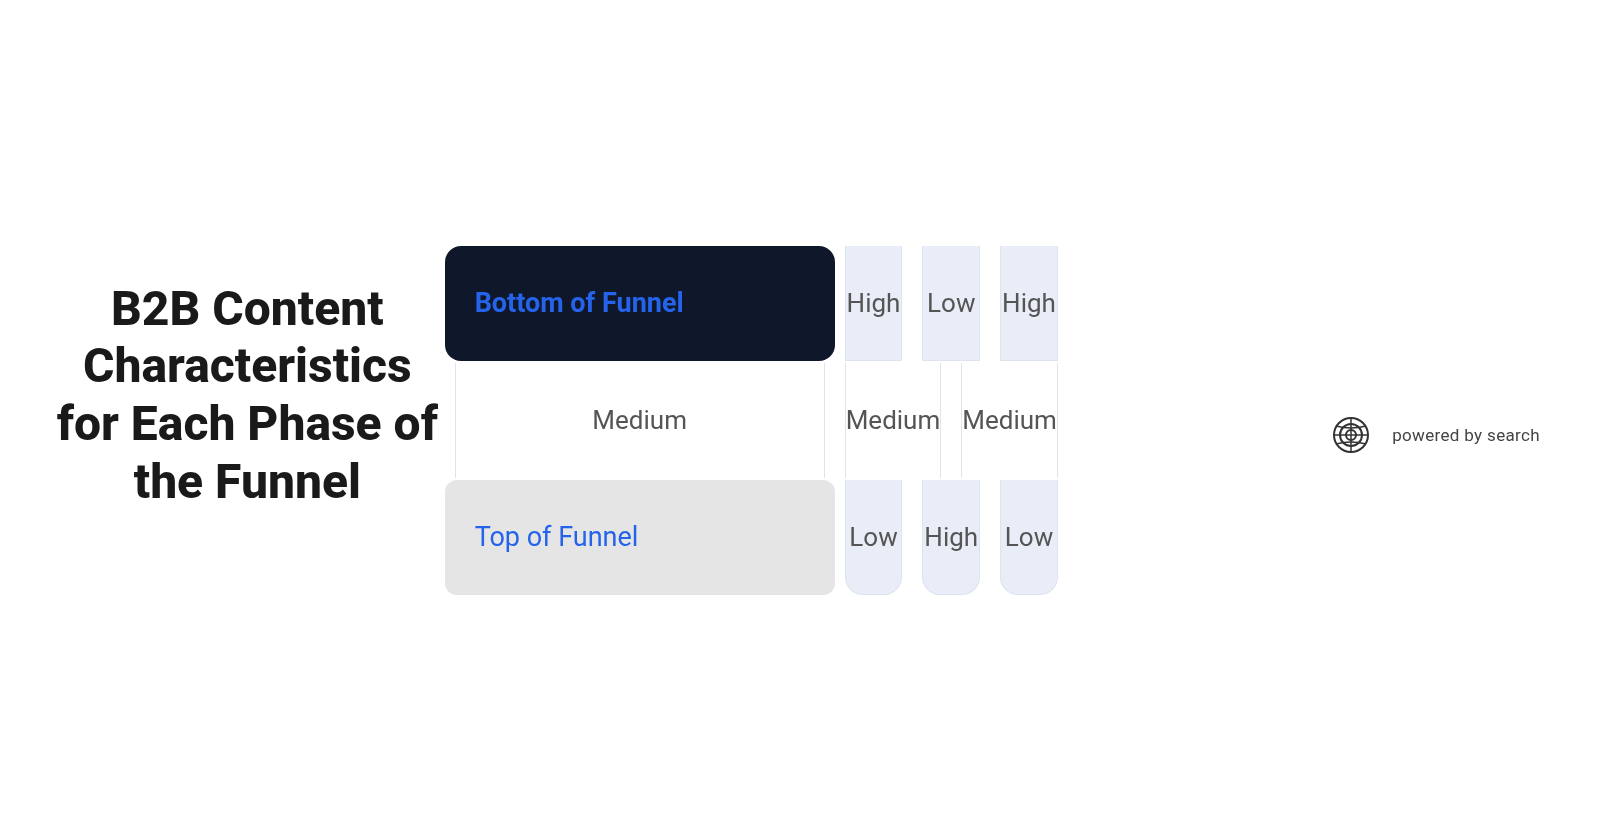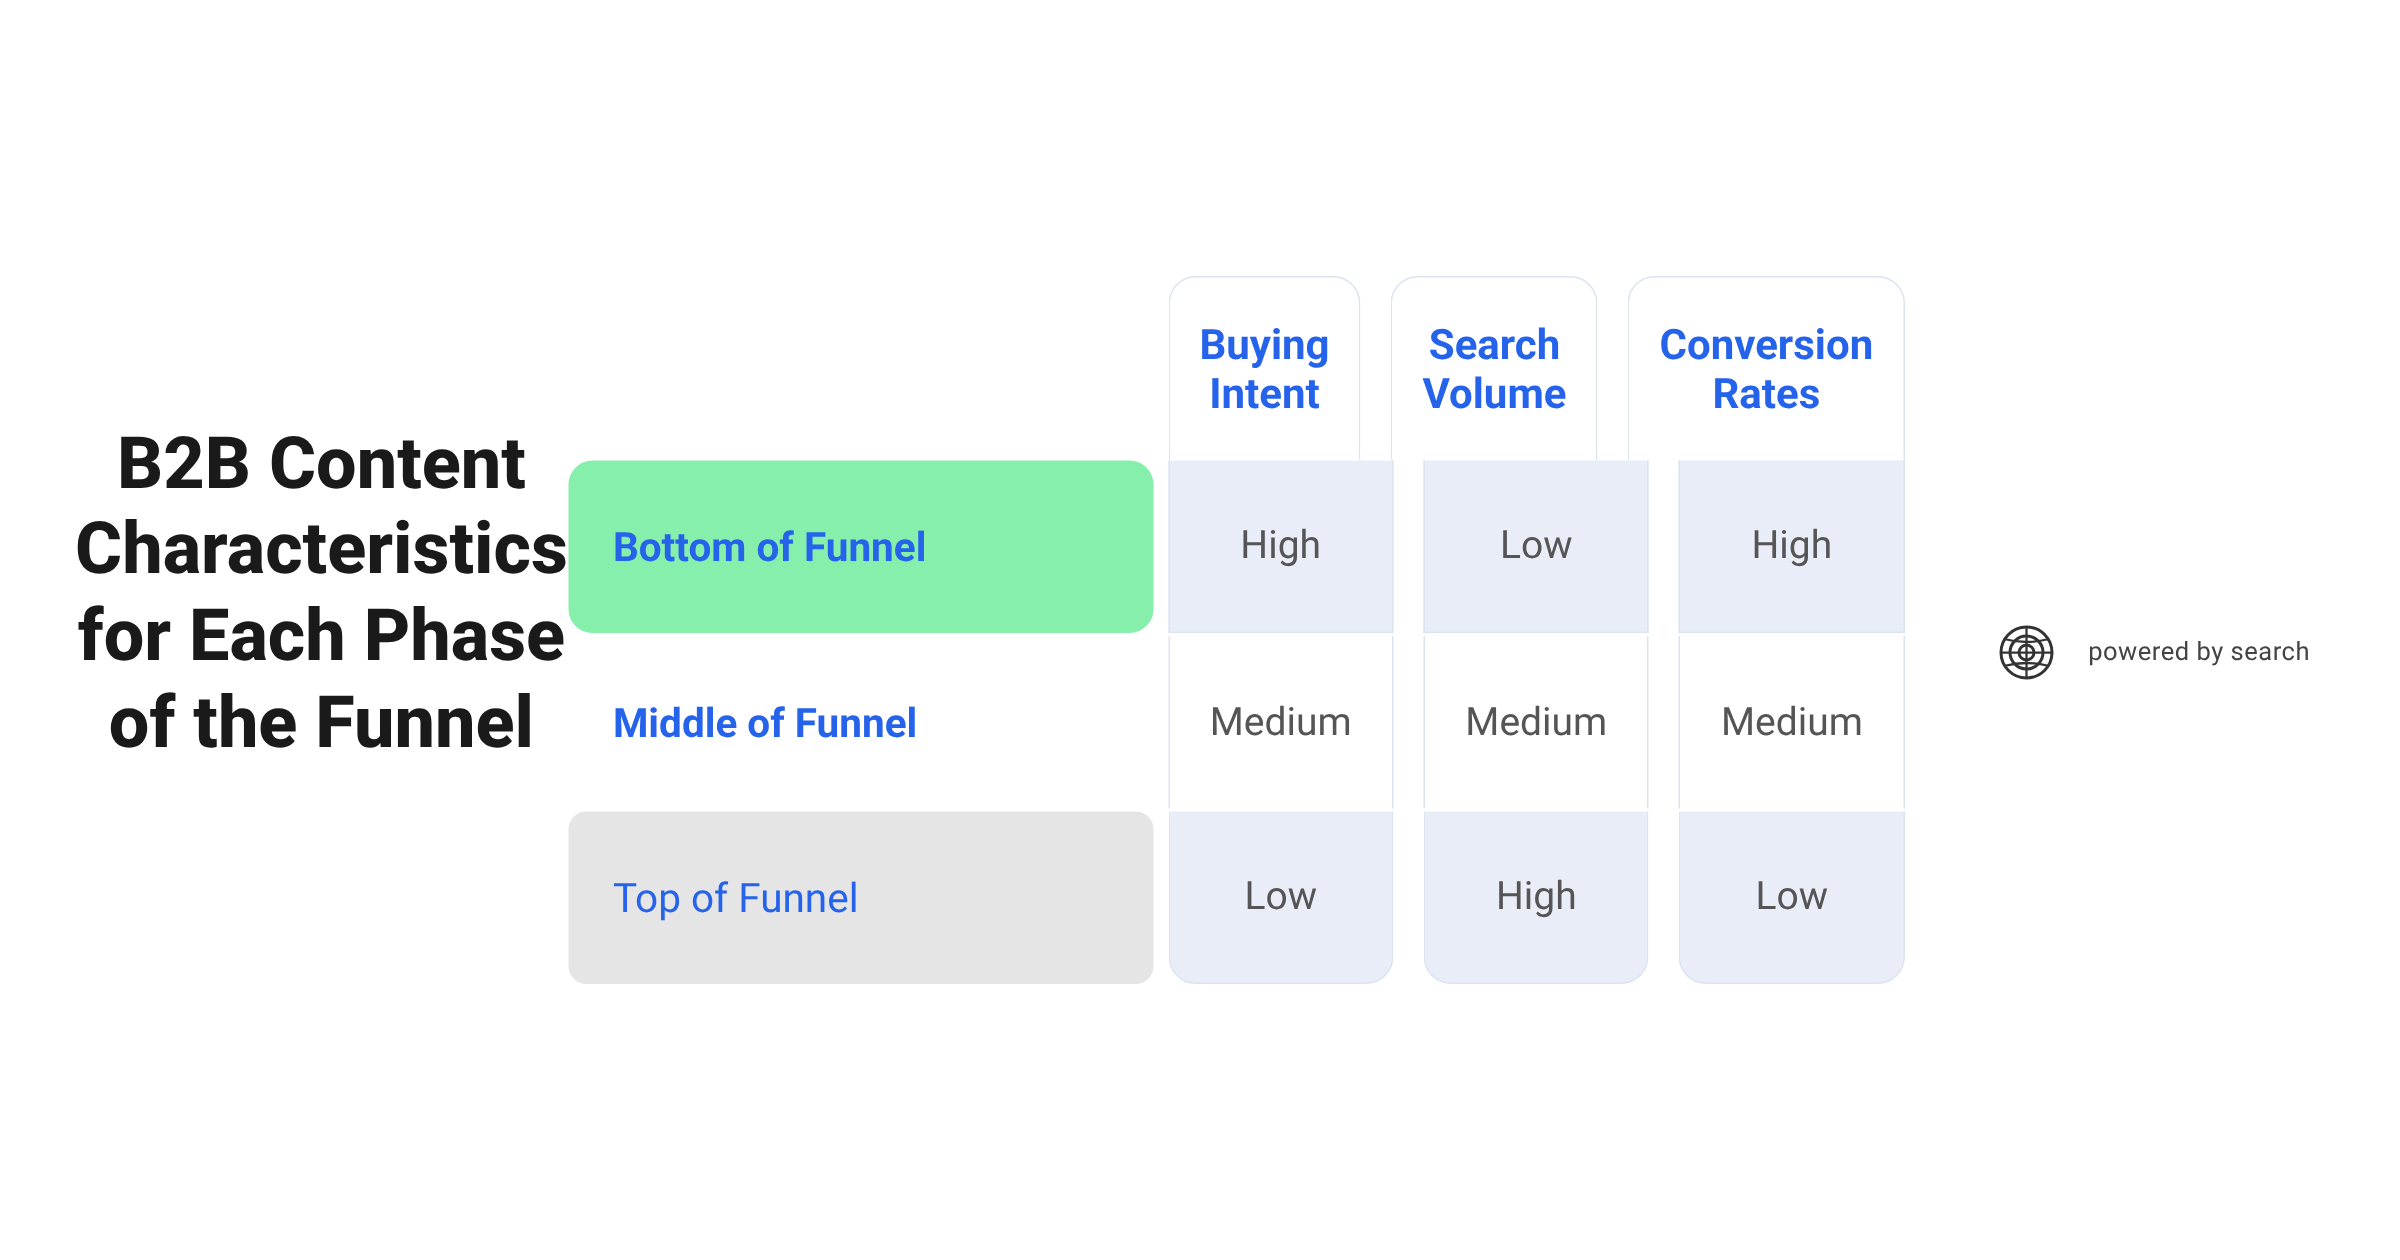--- a/index.html
+++ b/index.html
@@ -78,56 +78,37 @@
   </style>
 </head>
 <body>
 
 <div class="page-wrapper">
 
   <h1 class="page-title">B2B Content Characteristics for Each Phase of the Funnel</h1>
 
   <div class="table-grid">
 
-    <div class="grid-header">
-
-      <div style="padding: 28px 20px;"></div>
-
-      <div style="margin: 0 10px; background:#fff; border:1.5px solid #dde3ef; border-radius:18px 18px 0 0; border-bottom:none; display:flex; align-items:center; justify-content:center; padding:28px 20px;">
-        <span style="font-size:28px; font-weight:700; color:#2563eb; text-align:center;">Buying Intent</span>
-      </div>
-
-      <div style="margin: 0 10px; background:#fff; border:1.5px solid #dde3ef; border-radius:18px 18px 0 0; border-bottom:none; display:flex; align-items:center; justify-content:center; padding:28px 20px;">
-        <span style="font-size:28px; font-weight:700; color:#2563eb; text-align:center;">Search Volume</span>
-      </div>
-
-      <div style="margin: 0 10px; background:#fff; border:1.5px solid #dde3ef; border-radius:18px 18px 0 0; border-bottom:none; display:flex; align-items:center; justify-content:center; padding:28px 20px;">
-        <span style="font-size:28px; font-weight:700; color:#2563eb; text-align:center;">Conversion Rates</span>
-      </div>
-    </div>
 
     <div class="grid-row" style="min-height:115px;">
-      <div style="display:flex; align-items:center; padding:0 30px; font-size:27px; font-weight:700; color:#2563eb; background:#86efac; border-radius:16px; margin-right:0;">
+      <div style="display:flex; align-items:center; padding:0 30px; font-size:27px; font-weight:700; color:#2563eb; background:#0f172a; border-radius:16px; margin-right:0;">
         <span>Bottom of Funnel</span>
       </div>
       <div style="margin:0 10px; background:#e8edf7; border:1.5px solid #dde3ef; border-top:none; display:flex; align-items:center; justify-content:center; font-size:26px; color:#555; font-weight:400;">
         <span>High</span>
       </div>
       <div style="margin:0 10px; background:#e8edf7; border:1.5px solid #dde3ef; border-top:none; display:flex; align-items:center; justify-content:center; font-size:26px; color:#555; font-weight:400;">
         <span>Low</span>
       </div>
       <div style="margin:0 10px; background:#e8edf7; border:1.5px solid #dde3ef; border-top:none; display:flex; align-items:center; justify-content:center; font-size:26px; color:#555; font-weight:400;">
         <span>High</span>
       </div>
     </div>
 
     <div class="grid-row" style="min-height:115px; margin-top:2px;">
-      <div style="display:flex; align-items:center; padding:0 30px; font-size:27px; font-weight:700; color:#2563eb;">
-        <span>Middle of Funnel</span>
-      </div>
       <div style="margin:0 10px; background:#fff; border-left:1.5px solid #dde3ef; border-right:1.5px solid #dde3ef; display:flex; align-items:center; justify-content:center; font-size:26px; color:#555; font-weight:400;">
         <span>Medium</span>
       </div>
       <div style="margin:0 10px; background:#fff; border-left:1.5px solid #dde3ef; border-right:1.5px solid #dde3ef; display:flex; align-items:center; justify-content:center; font-size:26px; color:#555; font-weight:400;">
         <span>Medium</span>
       </div>
       <div style="margin:0 10px; background:#fff; border-left:1.5px solid #dde3ef; border-right:1.5px solid #dde3ef; display:flex; align-items:center; justify-content:center; font-size:26px; color:#555; font-weight:400;">
         <span>Medium</span>
       </div>
     </div>

